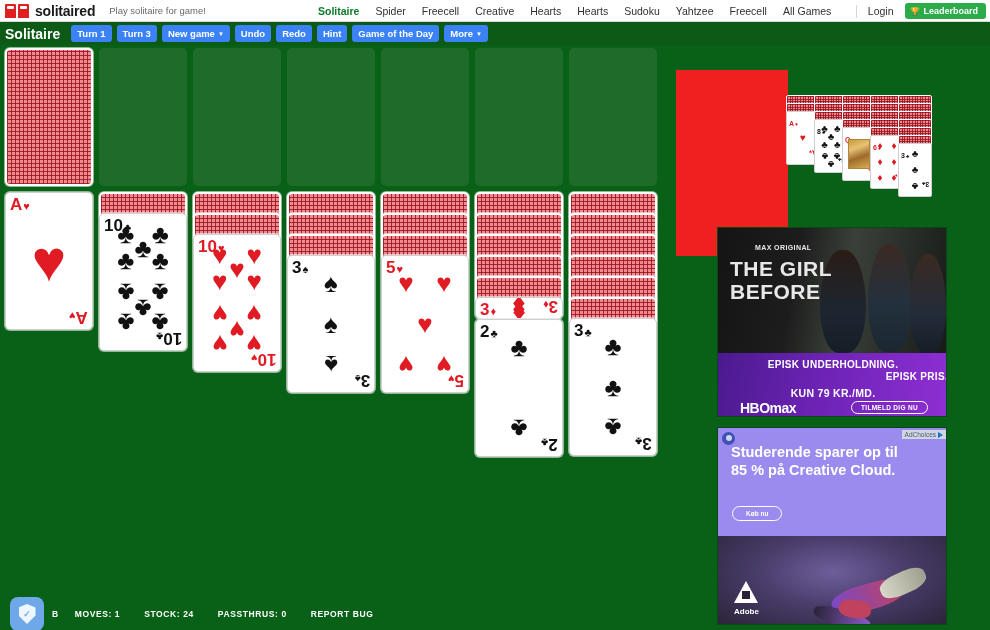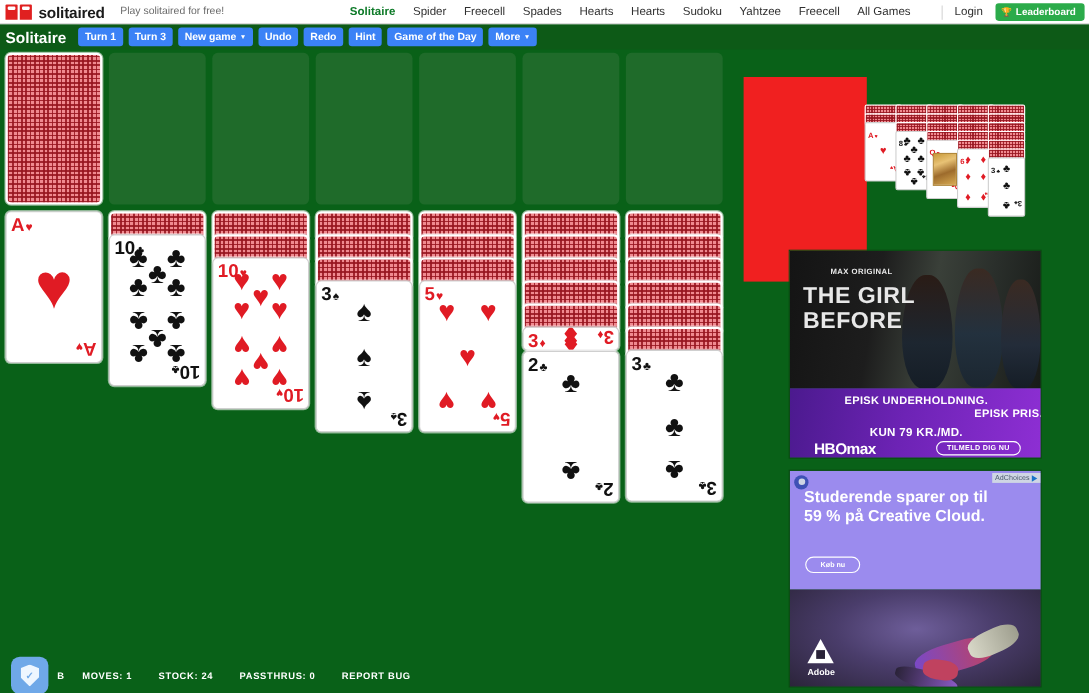--- a/index.html
+++ b/index.html
@@ -149,26 +149,26 @@
 <body>
 
 <div id="topnav">
   <div class="logo-wrap">
     <span class="logo-cards">
         <i></i>
         <i></i>
       </span>
     <span class="logo-text">solitaired</span>
   </div>
-  <span class="tagline">Play solitaired for free!</span>
+  <span class="tagline">Play solitaire for game!</span>
   <nav id="navlinks">
       <a href="#" class="active">Solitaire</a>
       <a href="#">Spider</a>
       <a href="#">Freecell</a>
-      <a href="#">Spades</a>
+      <a href="#">Creative</a>
       <a href="#">Hearts</a>
       <a href="#">Hearts</a>
       <a href="#">Sudoku</a>
       <a href="#">Yahtzee</a>
       <a href="#">Freecell</a>
       <a href="#">All Games</a>
     </nav>
   <div id="navright">
     <span class="divider"></span>
     <a id="login" href="#">Login</a>
@@ -445,21 +445,21 @@
   </div>
 </div>
 
 <div id="ad2">
   <div class="top">
     <span class="prof"></span>
     <span class="adch">
       <span>AdChoices</span>
       <span class="tri"></span>
     </span>
-    <div class="hl">Studerende sparer op til 59 % på Creative Cloud.</div>
+    <div class="hl">Studerende sparer op til 85 % på Creative Cloud.</div>
     <div class="btn">Køb nu</div>
   </div>
   <div class="bottom">
     <div class="dancer">
       <span class="limb" style="left:18px;top:18px;width:74px;height:26px;background:linear-gradient(90deg,#7a49c6,#c0425f);transform:rotate(-16deg);"></span>
       <span class="limb" style="left:0px;top:44px;width:58px;height:16px;background:linear-gradient(90deg,#2a2338,#8b5ac7);transform:rotate(16deg);"></span>
       <span class="limb" style="left:66px;top:6px;width:48px;height:22px;background:linear-gradient(90deg,#d8d8c8,#9e9e8e);transform:rotate(-24deg);"></span>
       <span class="limb" style="left:26px;top:34px;width:32px;height:18px;background:#c0425f;transform:rotate(8deg);"></span>
     </div>
     <div class="adobe">

